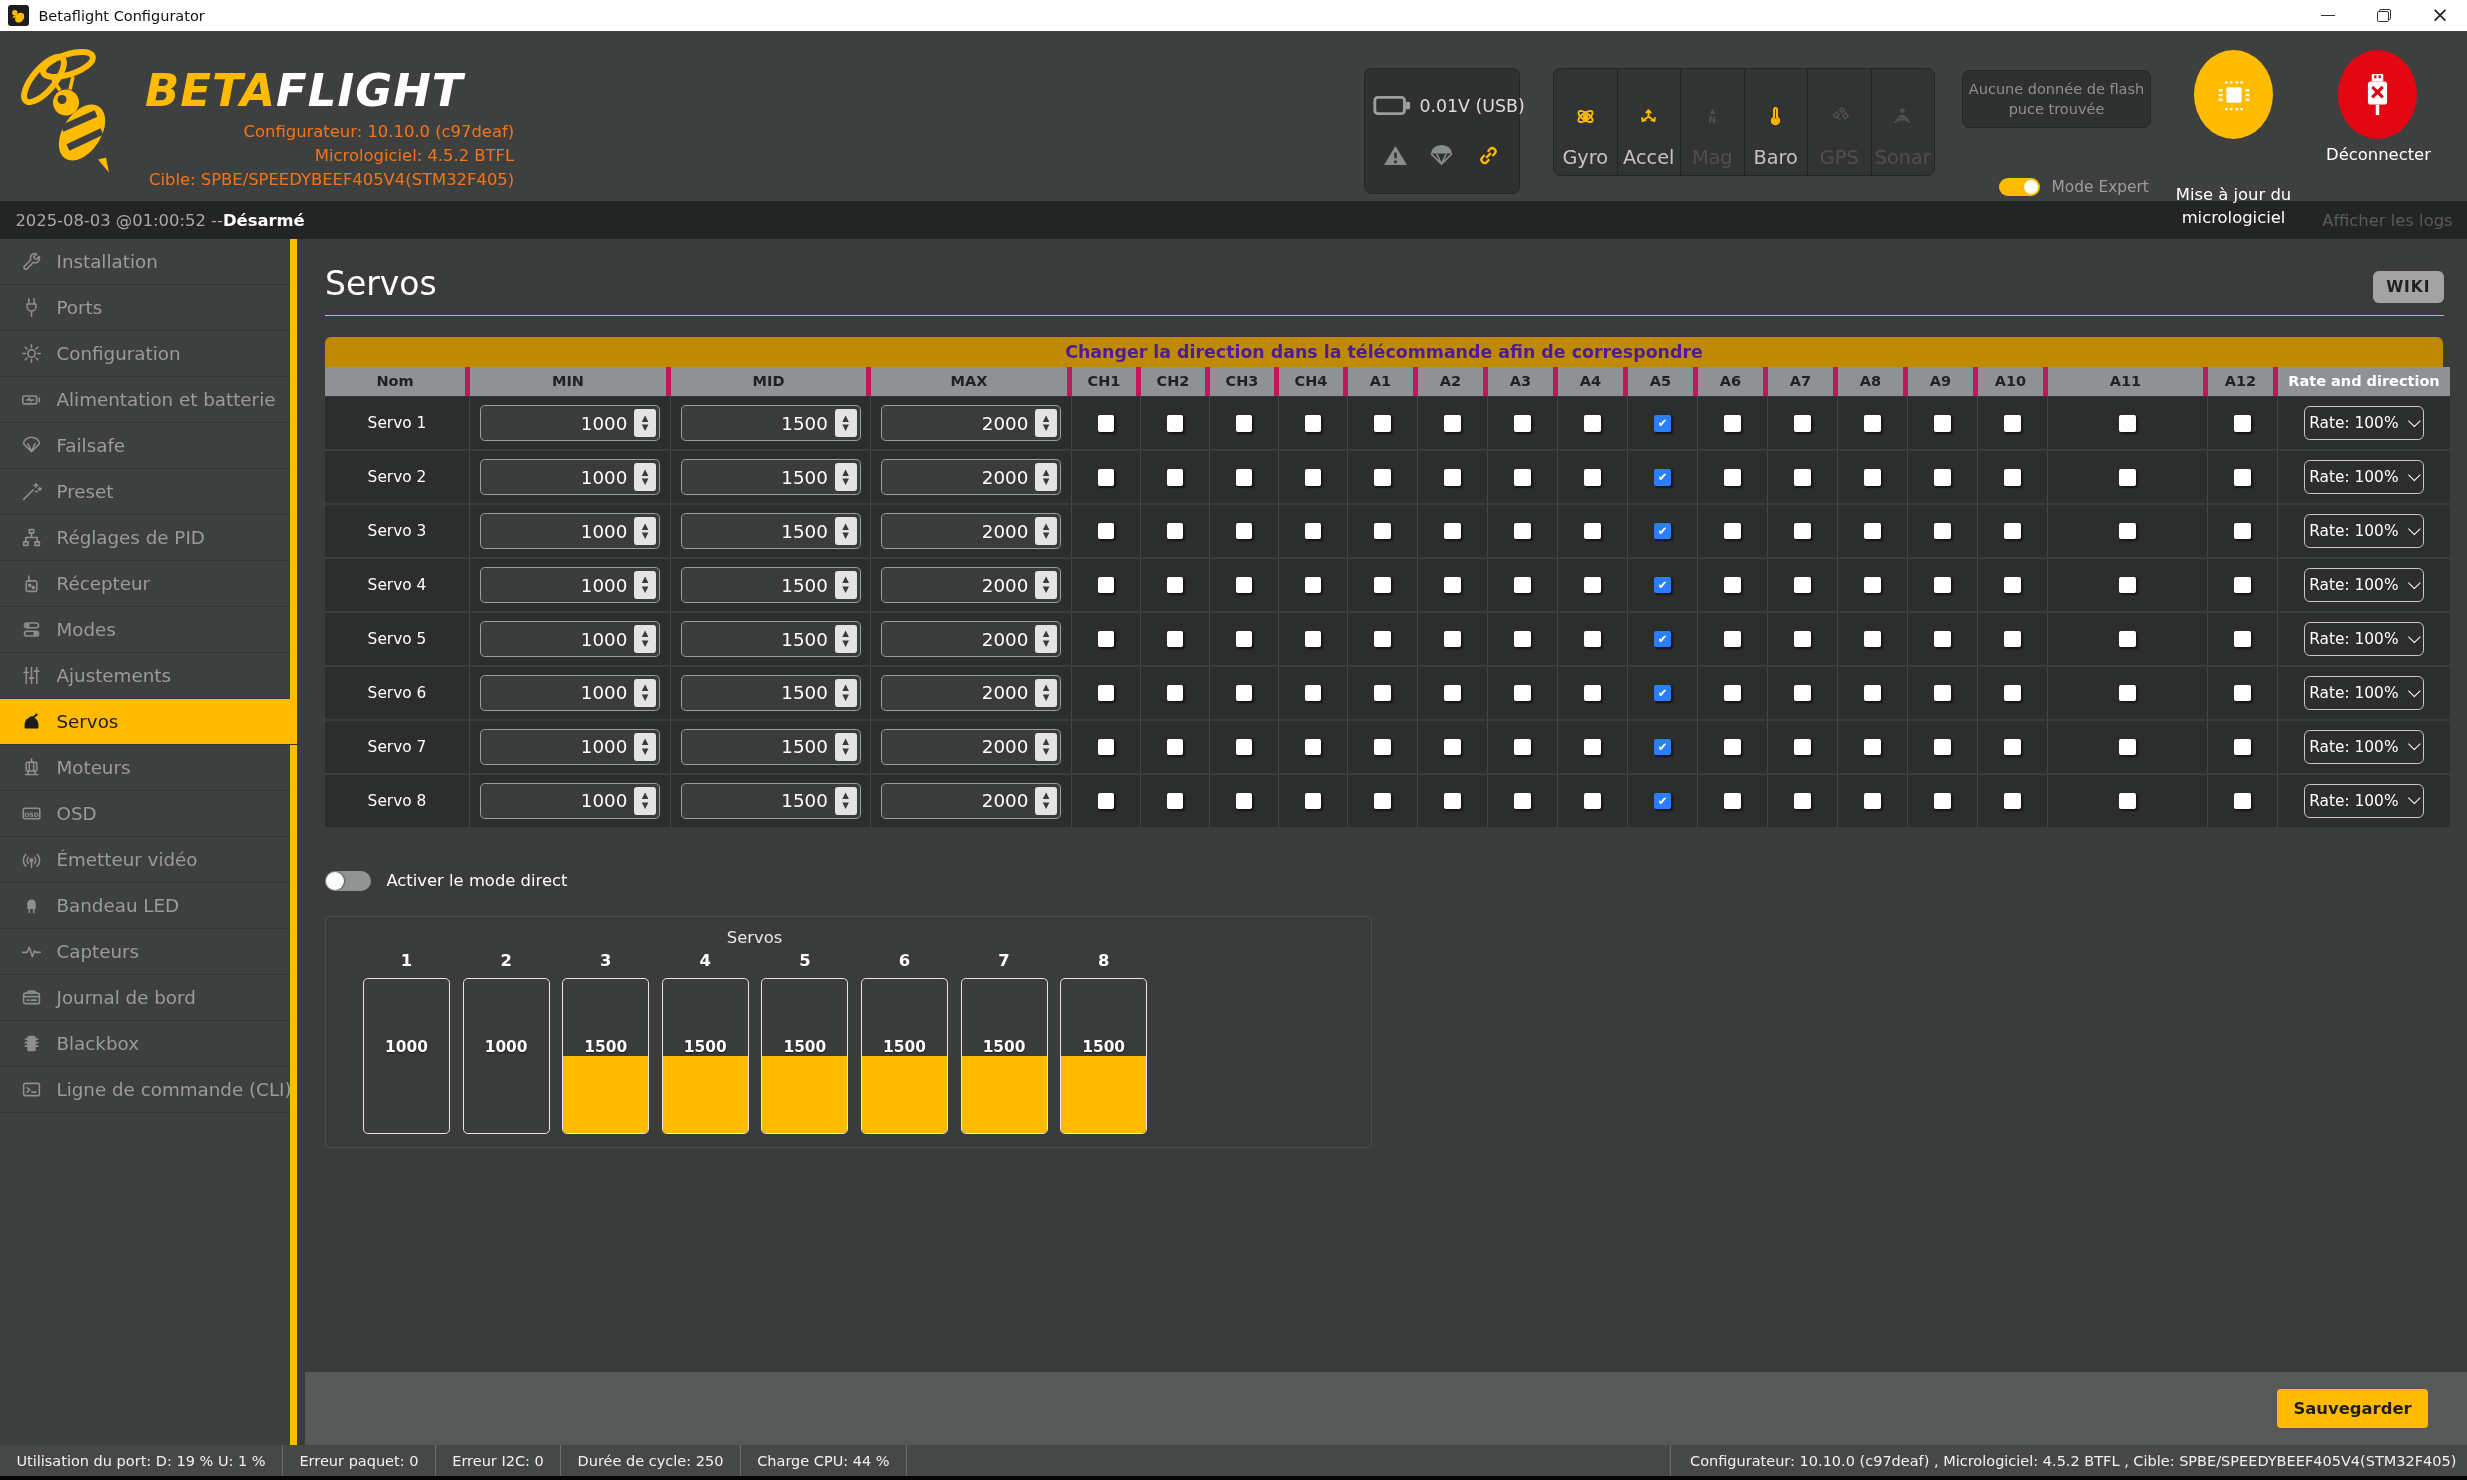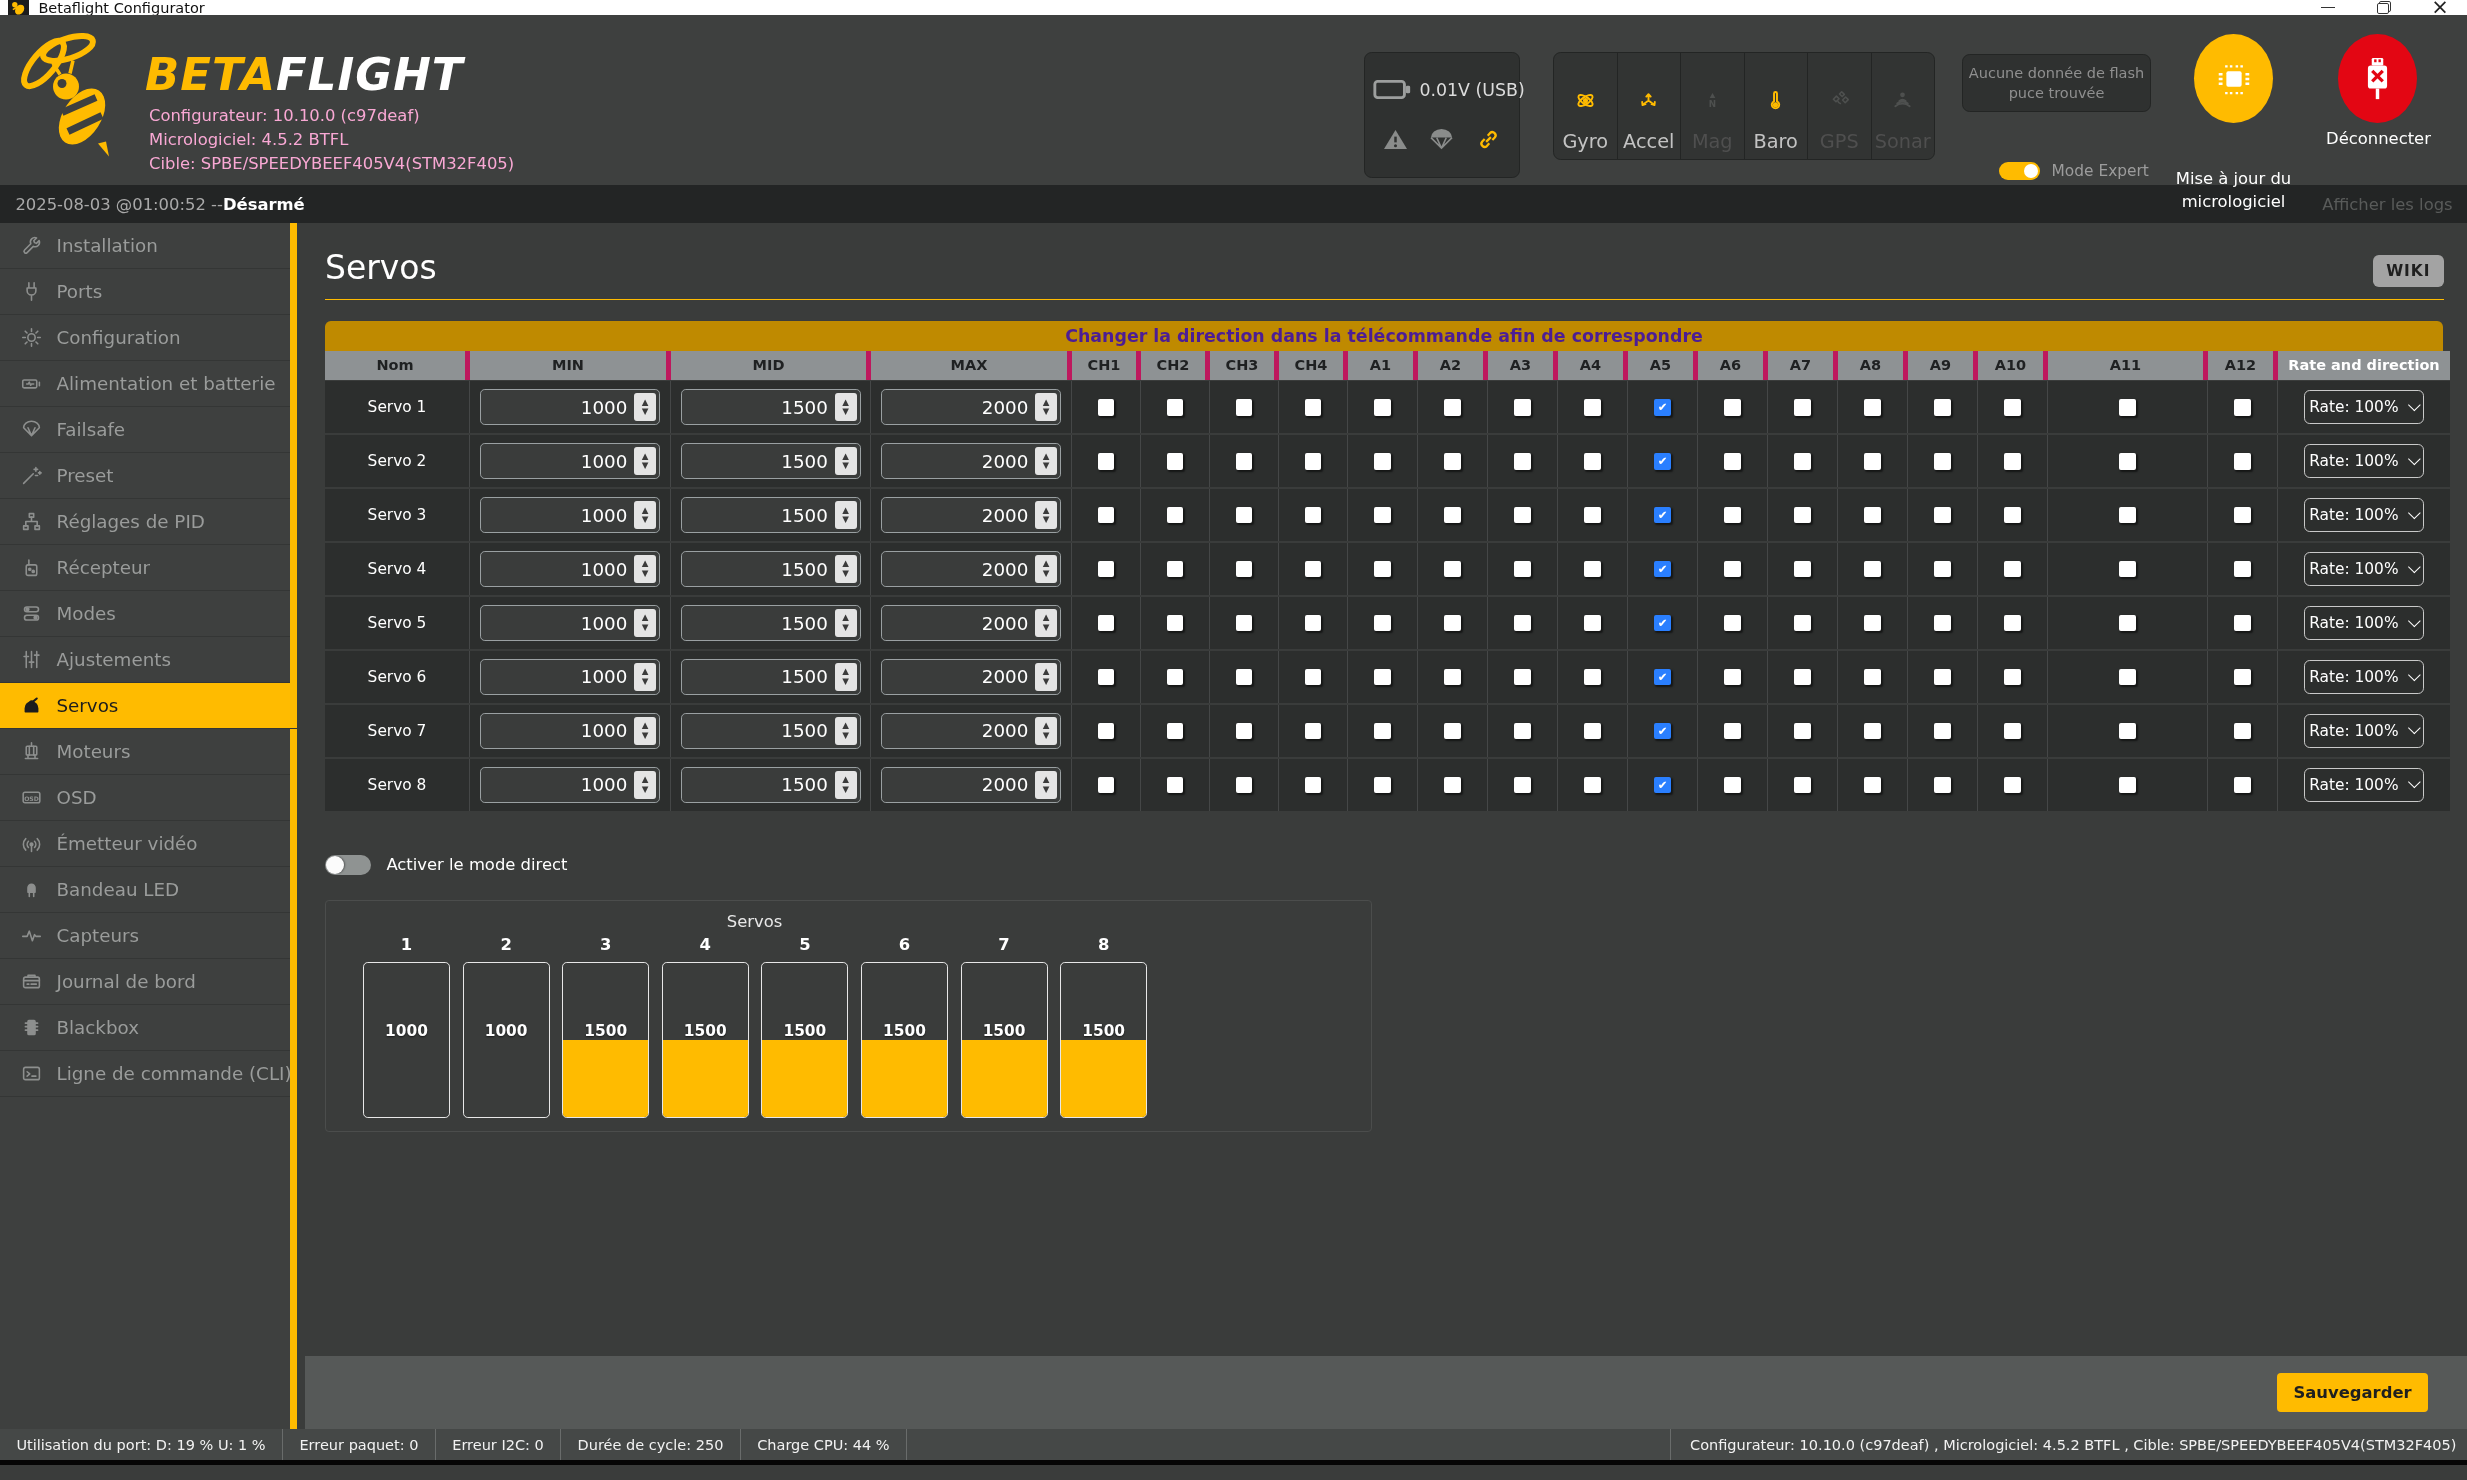--- a/index.html
+++ b/index.html
@@ -1,39 +1,39 @@
 <!DOCTYPE html>
 <html><head>
 <meta charset="utf-8">
 <style>
   * { box-sizing: border-box; margin: 0; padding: 0; }
   html,body { width:2468px; height:1480px; overflow:hidden;
     font-family:"DejaVu Sans","Liberation Sans",sans-serif; background:#3a3c3b; }
   .page { width:2468px; height:1480px; display:flex; flex-direction:column; }
 
   
-  .titlebar { height:15px; background:#ffffff; display:flex; align-items:center; flex:none; }
+  .titlebar { height:31px; background:#ffffff; display:flex; align-items:center; flex:none; }
   .titlebar .appicon { width:21px; height:21px; margin:0 9.7px 0 7.7px; background:#1d1d1d;
     border-radius:2.9px; display:flex; align-items:center; justify-content:center; }
   .titlebar .title { font-size:14.5px; color:#111; }
   .win-controls { margin-left:auto; display:flex; height:100%; }
   .win-btn { width:56px; height:100%; display:flex; align-items:center; justify-content:center; color:#222; }
   .minimize-glyph { width:13.5px; height:1.9px; background:#333; }
   .restore-glyph { position:relative; width:13.5px; height:13.5px; }
   .restore-glyph::before { content:''; position:absolute; top:0; right:0; width:9.7px; height:9.7px; border:1.5px solid #333; border-radius:1.9px; }
   .restore-glyph::after { content:''; position:absolute; bottom:0; left:0; width:9.7px; height:9.7px; border:1.5px solid #333; border-radius:1.9px; background:#fff; }
   .close-glyph { font-size:21px; line-height:21px; color:#222; }
 
   
   .header { height:170px; background:#3e403f; position:relative; flex:none; }
   .bee-logo { position:absolute; left:13.5px; top:3.9px; }
   .brand { position:absolute; left:145px; top:33px; font-size:45px; font-weight:bold;
     font-style:italic; letter-spacing:1px; color:#fff; }
   .brand .beta { color:#ffbb00; }
-  .header-info { position:absolute; left:149px; top:89px; font-size:16.4px; color:#f9a8d4; line-height:24px; }
+  .header-info { position:absolute; left:149px; top:89px; font-size:16.4px; color:#f97316; line-height:24px;text-align:right; }
 
   .batt-box { position:absolute; left:1364px; top:37px; width:156px; height:126px;
     background:#2f3130; border:1px solid #232524; border-radius:7.7px; padding:9.7px 7.7px; }
   .batt-top { display:flex; align-items:center; gap:7.7px; height:54px; }
   .batt-voltage { font-size:17.4px; color:#dcdcdc; white-space:nowrap; }
   .batt-icons { display:flex; justify-content:space-around; align-items:center; height:46px; }
 
   .sensor-group { position:absolute; left:1553px; top:37px; width:382px; height:108px;
     display:flex; border:1px solid #232524; border-radius:7.7px; background:#323433; overflow:hidden; }
   .sensor-tile { flex:1; display:flex; flex-direction:column; align-items:center; justify-content:flex-end;

